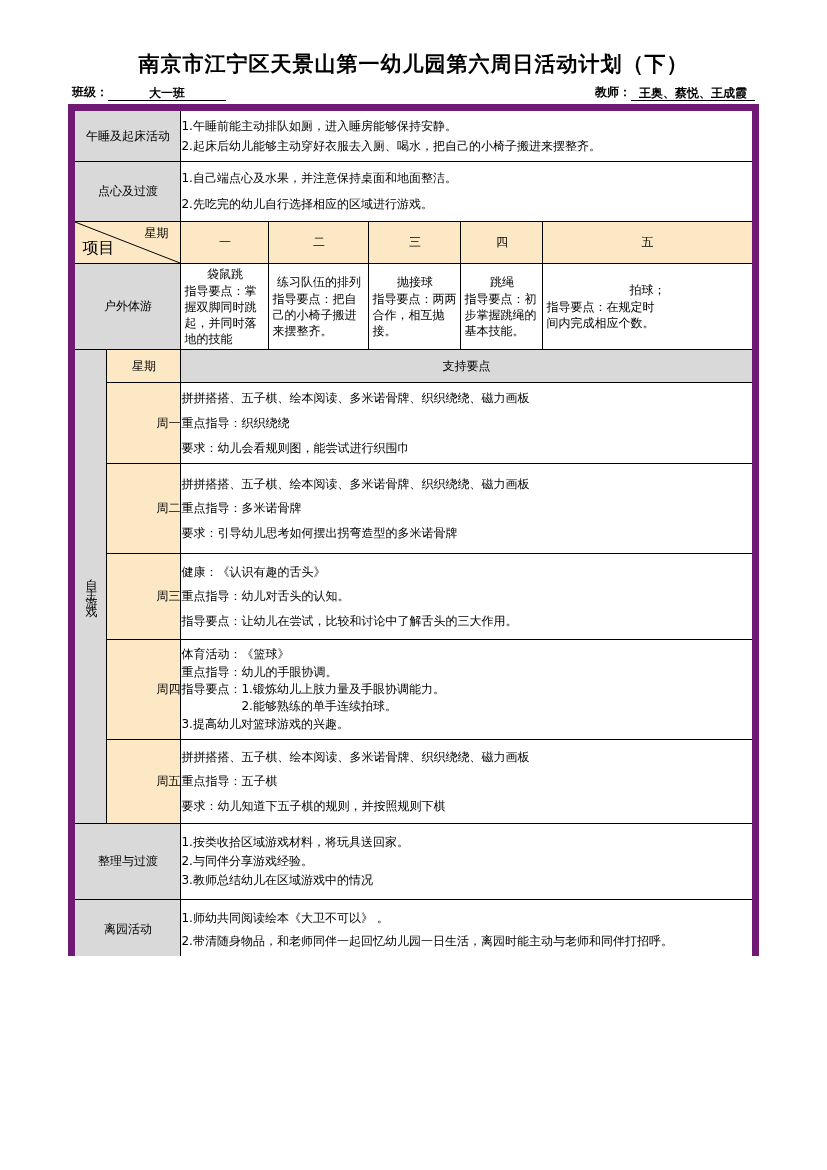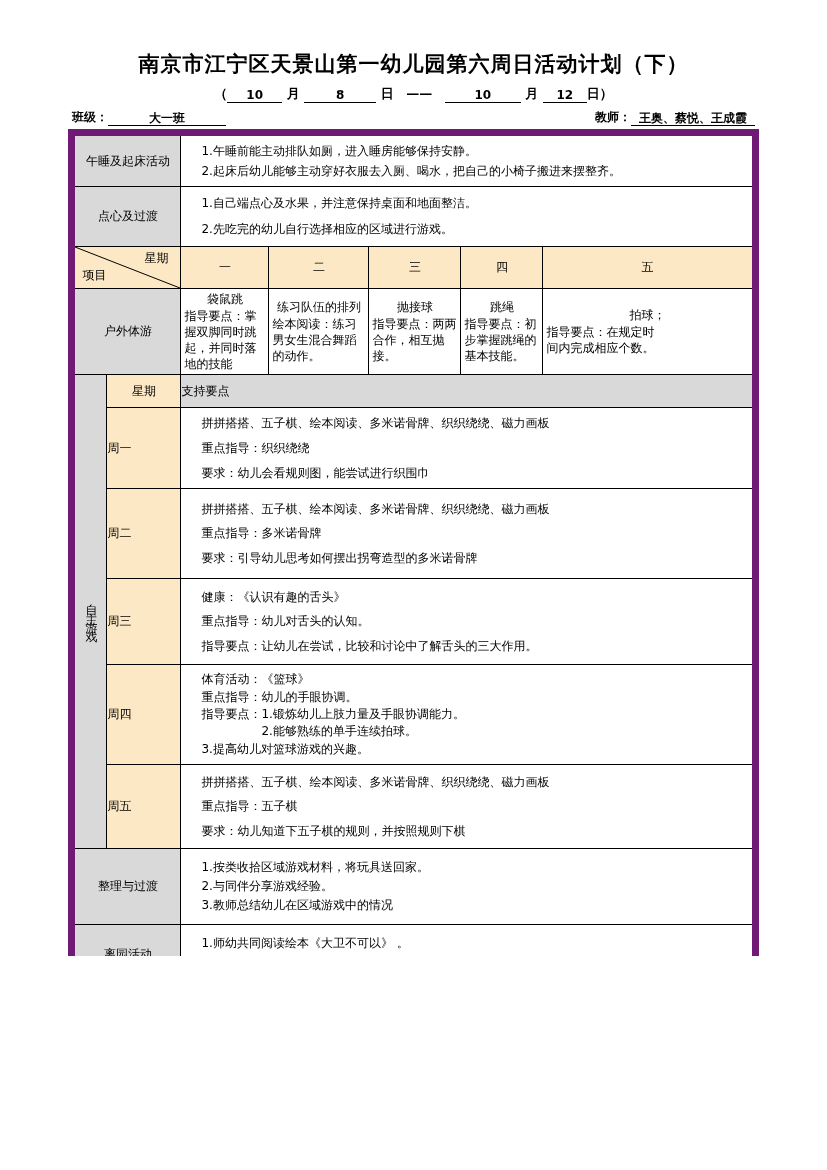--- a/index.html
+++ b/index.html
@@ -77,41 +77,41 @@
   .h-sum  { height: 92px; }
   td.label-cell {
     background: #D9D9D9;
     text-align: center;
     padding: 2px;
   }
   td.peach { background: #FCE8C4; }
   td.content-cell {
     background: #fff;
     text-align: left;
-    padding: 3px 20px;
+    padding: 3px 0;
     white-space: pre-line;
   }
   .lh-nap   { line-height: 1.7; }
   .lh-snack { line-height: 2.2; margin-top: 48px; }
   .lh-wide  { line-height: 2.05; }
   .lh-w4    { line-height: 1.45; margin-top: 36px; }
   .lh-tidy  { line-height: 1.6; margin-left: 44px; }
   .lh-leave { line-height: 1.85; }
   td.corner-cell {
     position: relative;
     padding: 0;
   }
   td.corner-cell svg.diag {
     position: absolute;
     inset: 0;
     width: 100%;
     height: 100%;
   }
   .corner-week { position: absolute; top: 3px; right: 12px; font-size: 12px; }
-  .corner-item { position: absolute; bottom: 4px; left: 7px; font-size: 12px; }
+  .corner-item { position: absolute; bottom: 4px; left: 7px; font-size: 16px; }
   td.day-head { text-align: center; }
   td.day-cell {
     background: #fff;
     padding: 2px 3px;
     vertical-align: middle;
   }
   .day-title  { text-align: center; line-height: 1.4; }
   .day-detail { text-align: left; line-height: 1.35; white-space: pre-line; }
   td.vert-cell {
     background: #D9D9D9;
@@ -119,48 +119,38 @@
     padding: 0;
   }
   .vert-text {
     writing-mode: vertical-rl;
     text-orientation: upright;
     letter-spacing: 9px;
     margin: 0 auto;
     font-size: 12px;
   }
   td.subhdr-week { text-align: center; }
-  td.subhdr-support { background: #D9D9D9; text-align: left; }
-  td.week-label { text-align: left; }
+  td.subhdr-support { background: #D9D9D9; text-align: center; }
+  td.week-label { text-align: right; }
   .reviewer-line {
     width: 683px;
     margin: 22px auto 0;
     text-align: right;
     font-size: 12px;
     font-weight: bold;
     padding-right: 16px;
   }
 </style>
 </head>
 <body>
 
 <div class="page">
 
   <div class="doc-title">南京市江宁区天景山第一幼儿园第六周日活动计划（下）</div>
 
-  <div class="date-line">
-    <span>（</span><span class="u u-m1">10</span>
-    <span>月</span>
-    <span class="u u-d1">8</span>
-    <span>日</span>
-    <span class="dash">——</span>
-    <span class="u u-m2">10</span>
-    <span>月</span>
-    <span class="u u-d2">12</span><span>日）</span>
-  </div>
 
   <div class="meta-line">
     <div>
       <span>班级：</span><span class="u u-class">大一班</span>
     </div>
     <div>
       <span>教师：</span><span class="u u-teacher">王奥、蔡悦、王成霞</span>
     </div>
   </div>
 
@@ -204,21 +194,21 @@
     </tr>
 
     <tr class="h-outdoor">
       <td class="label-cell" colspan="2">户外体游</td>
       <td class="day-cell">
         <div class="day-title">袋鼠跳</div>
         <div class="day-detail">指导要点：掌握双脚同时跳起，并同时落地的技能</div>
       </td>
       <td class="day-cell">
         <div class="day-title">练习队伍的排列</div>
-        <div class="day-detail">绘本阅读：练习男女生混合舞蹈的动作。</div>
+        <div class="day-detail">指导要点：把自己的小椅子搬进来摆整齐。</div>
       </td>
       <td class="day-cell">
         <div class="day-title">抛接球</div>
         <div class="day-detail">指导要点：两两合作，相互抛接。</div>
       </td>
       <td class="day-cell">
         <div class="day-title">跳绳</div>
         <div class="day-detail">指导要点：初步掌握跳绳的基本技能。</div>
       </td>
       <td class="day-cell">

